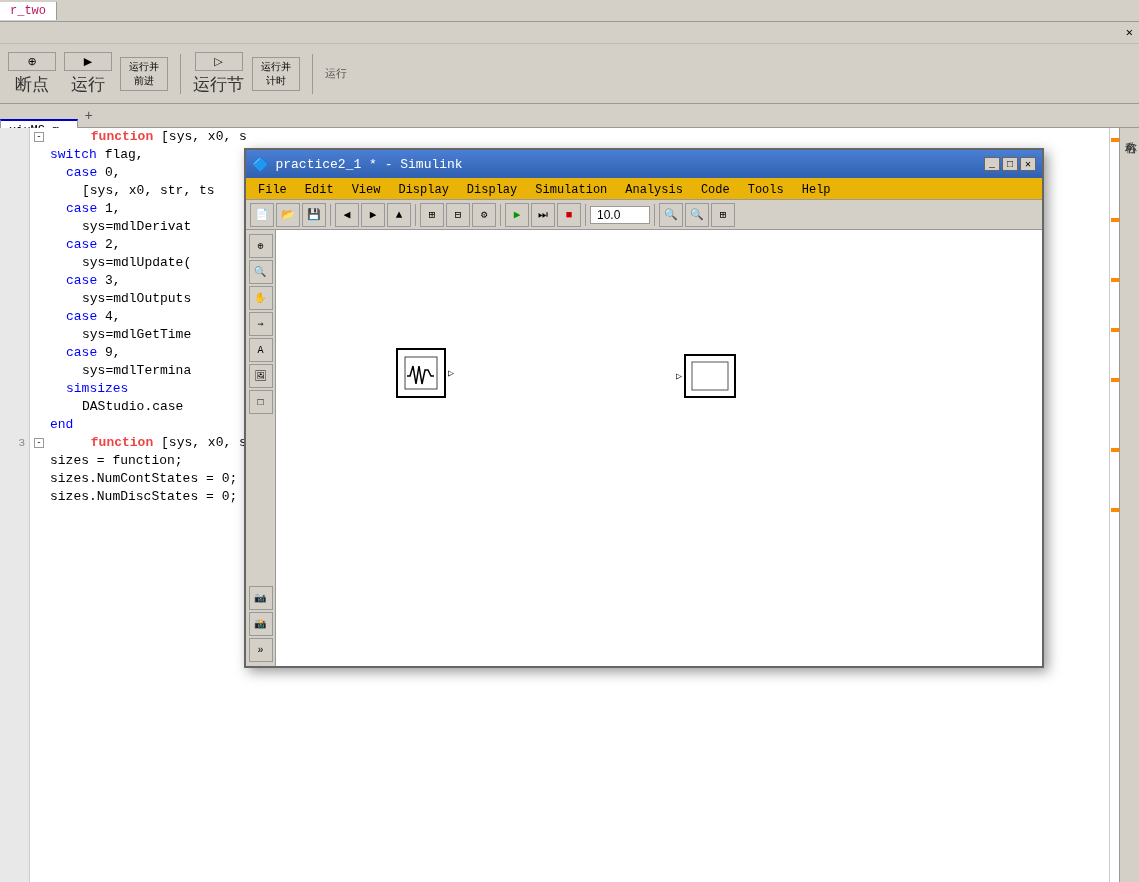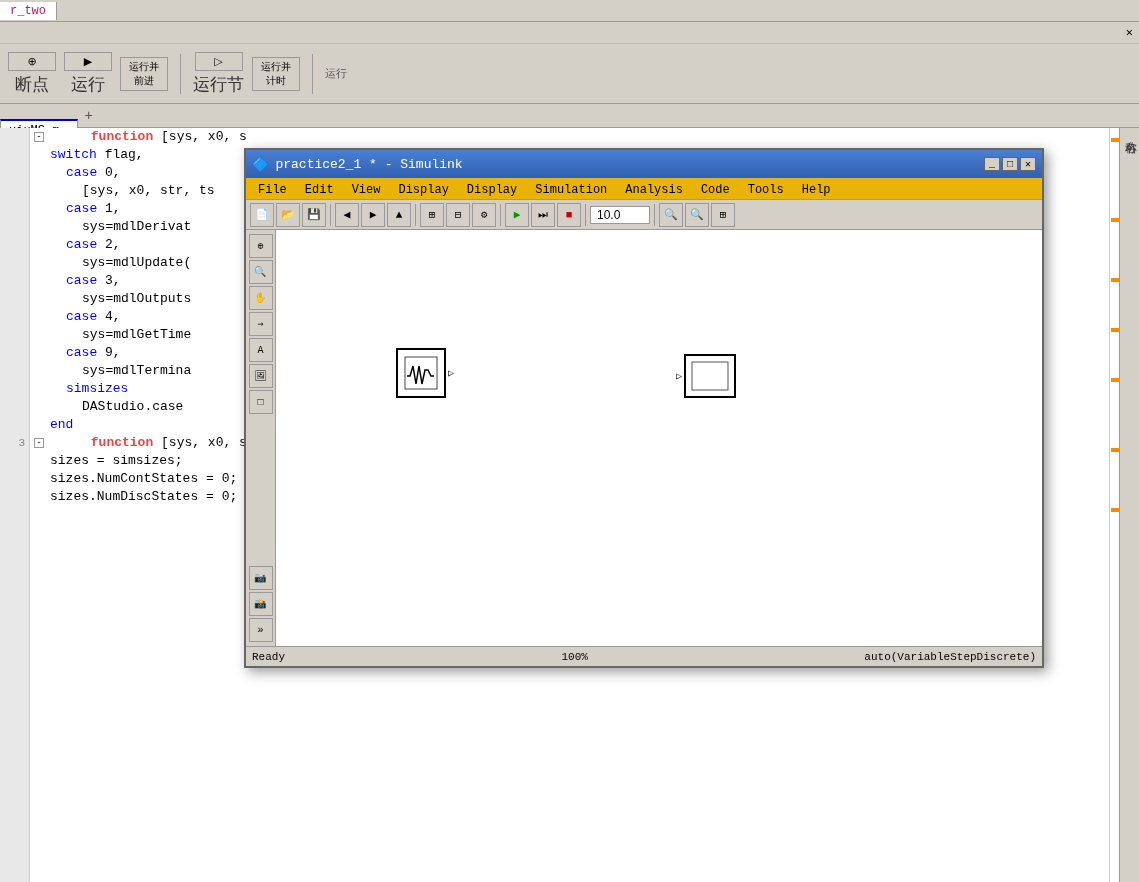--- a/index.html
+++ b/index.html
@@ -557,21 +557,21 @@
       <span class="kw-blue2">end</span>
     </div>
 
     <div class="code-line">
       <span class="fold-btn">-</span>
       <span class="kw-blue">function</span>
       <span> [sys, x0, s</span>
     </div>
 
     <div class="code-line indent1">
-      <span>sizes = simsizes;</span>
+      <span>sizes = function;</span>
     </div>
 
     <div class="code-line indent1">
       <span>sizes.NumContStates  = 0;</span>
     </div>
 
     <div class="code-line indent1">
       <span>sizes.NumDiscStates  = 0;</span>
     </div>
   </div>
@@ -687,19 +687,14 @@
             <svg width="38" height="30" viewBox="0 0 38 30" style="display:block;">
               <rect x="1" y="1" width="36" height="28" fill="white" stroke="#555" stroke-width="1"></rect>
             </svg>
 
             <span style="position:absolute;left:-10px;top:50%;transform:translateY(-50%);font-size:10px;">▷</span>
           </div>
         </div>
       </div>
     </div>
 
-    <div class="sim-statusbar">
-      <span>Ready</span>
-      <span>100%</span>
-      <span>auto(VariableStepDiscrete)</span>
-    </div>
   </div>
 </div>
 
 </body></html>

